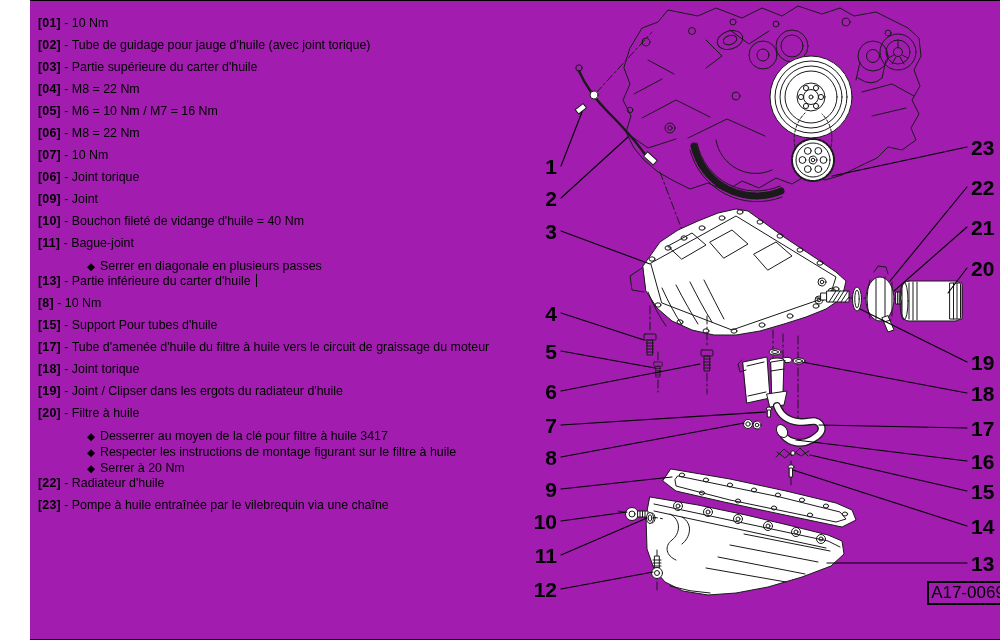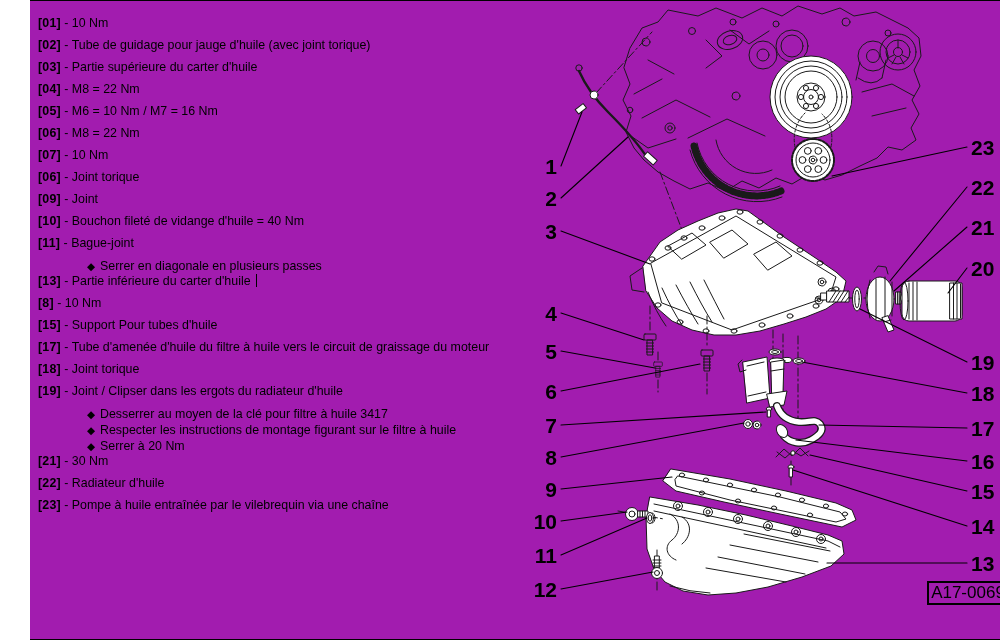--- a/index.html
+++ b/index.html
@@ -38,24 +38,24 @@
       <div class="row main"><span class="pn">[09]</span> - Joint</div>
       <div class="row main"><span class="pn">[10]</span> - Bouchon fileté de vidange d'huile = 40 Nm</div>
       <div class="row main"><span class="pn">[11]</span> - Bague-joint</div>
       <div class="row sub"><span class="bullet">◆</span>Serrer en diagonale en plusieurs passes</div>
       <div class="row main"><span class="pn">[13]</span> - Partie inférieure du carter d'huile<span class="caret"></span></div>
       <div class="row main"><span class="pn">[8]</span> - 10 Nm</div>
       <div class="row main"><span class="pn">[15]</span> - Support Pour tubes d'huile</div>
       <div class="row main"><span class="pn">[17]</span> - Tube d'amenée d'huile du filtre à huile vers le circuit de graissage du moteur</div>
       <div class="row main"><span class="pn">[18]</span> - Joint torique</div>
       <div class="row main"><span class="pn">[19]</span> - Joint / Clipser dans les ergots du radiateur d'huile</div>
+      <div class="row main"><span class="pn">[20]</span> - Filtre à huile</div>
       <div class="row sub"><span class="bullet">◆</span>Desserrer au moyen de la clé pour filtre à huile 3417</div>
       <div class="row sub"><span class="bullet">◆</span>Respecter les instructions de montage figurant sur le filtre à huile</div>
       <div class="row sub"><span class="bullet">◆</span>Serrer à 20 Nm</div>
-      <div class="row main"><span class="pn">[21]</span> - 30 Nm</div>
       <div class="row main"><span class="pn">[22]</span> - Radiateur d'huile</div>
       <div class="row main"><span class="pn">[23]</span> - Pompe à huile entraînée par le vilebrequin via une chaîne</div>
     </div>
 
   <svg id="diagram" width="1000" height="640" viewBox="0 0 1000 640">
     <defs>
       <g id="boltg">
         <rect x="-6" y="0" width="12" height="6" rx="1"></rect>
         <rect x="-2.6" y="6" width="5.2" height="15"></rect>
         <line x1="-3.6" y1="9" x2="3.6" y2="9"></line>

